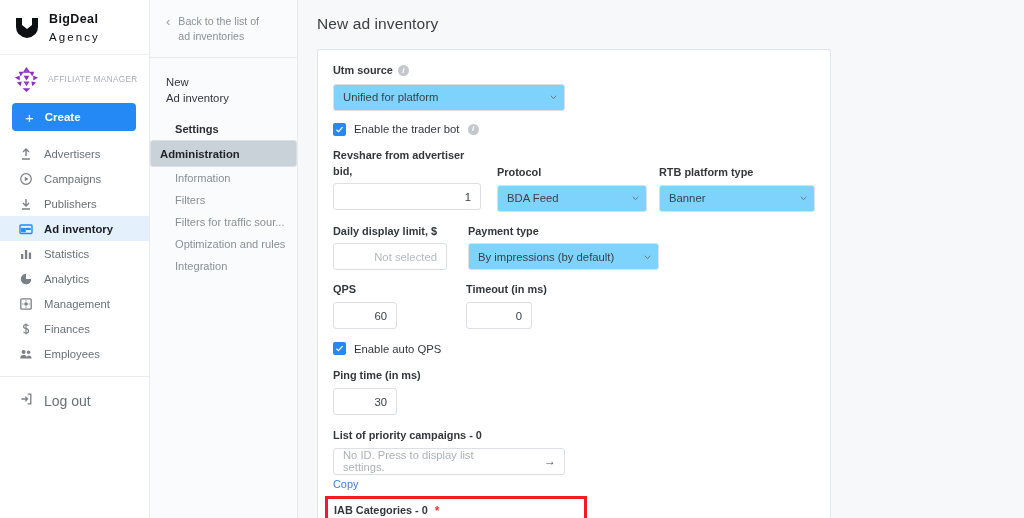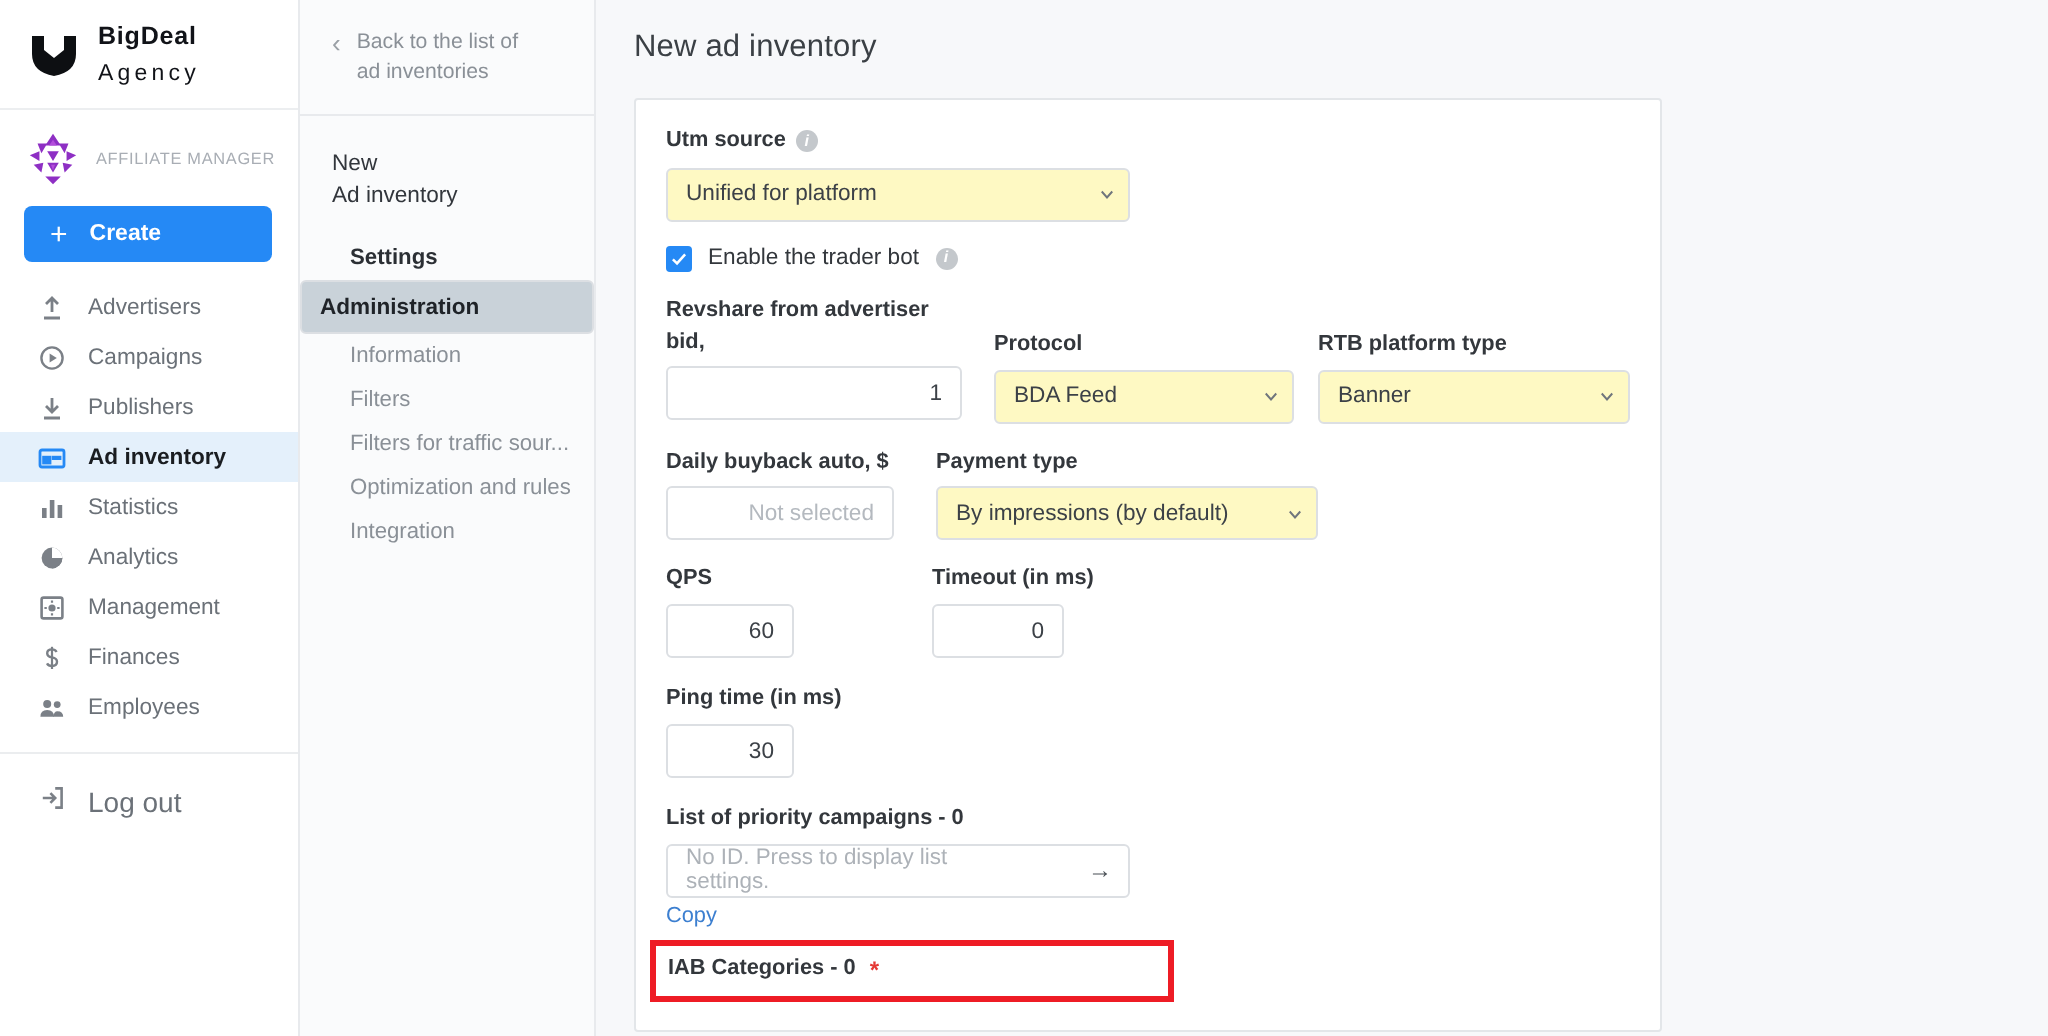--- a/index.html
+++ b/index.html
@@ -128,21 +128,21 @@
     width: 11px; height: 11px; border-radius: 50%;
     background: #c4c8cc; color: #fff; font-size: 8px;
     display: inline-flex; align-items: center; justify-content: center;
     font-weight: bold; font-style: italic; line-height: 1;
   }
   .req { color: #e53935; font-size: 12px; line-height: 1; margin-left:2px; }
 
   .sel-wrap { position: relative; display: inline-block; }
   .sel {
     height: 27px; border: 1px solid #dcdfe3; border-radius: 3px;
-    background: #fef9c3; font-size: 11.3px; color: #3c4147;
+    background: #7dd3fc; font-size: 11.3px; color: #3c4147;
     padding: 0 24px 0 9px; display: flex; align-items: center;
     font-family: "Liberation Sans", sans-serif; cursor: pointer;
   }
   .chev {
     position: absolute; right: 8px; top: 50%; margin-top: -3px;
     width: 7px; height: 7px; pointer-events: none;
   }
   .inp {
     height: 27px; border: 1px solid #dcdfe3; border-radius: 3px;
     background: #fff; font-size: 11.3px; color: #3c4147;
@@ -436,21 +436,21 @@
             <svg class="chev" viewBox="0 0 8 8">
                 <path d="M1 2 L4 5.4 L7 2" fill="none" stroke="#6f757c" stroke-width="1.1"></path>
               </svg>
           </div>
         </div>
       </div>
 
       
       <div class="row" style="margin-top:12px;">
         <div class="fld">
-          <div class="lbl">Daily buyback auto, $</div>
+          <div class="lbl">Daily display limit, $</div>
           <div class="inp ph" style="width:114px;margin-top:4px;">
             <span>Not selected</span>
           </div>
         </div>
         <div class="fld" style="margin-left:9px;">
           <div class="lbl">Payment type</div>
           <div class="sel-wrap" style="margin-top:4px;">
             <div class="sel" style="width:191px;">
               <span>By impressions (by default)</span>
             </div>
@@ -471,20 +471,28 @@
         </div>
         <div class="fld" style="margin-left:57px;">
           <div class="lbl">Timeout (in ms)</div>
           <div class="inp" style="width:66px;margin-top:4px;">
             <span>0</span>
           </div>
         </div>
       </div>
 
       
+      <div class="cb-row" style="margin-top:13px;">
+        <span class="cb">
+          <svg viewBox="0 0 10 10">
+              <path d="M1.6 5.2 L3.9 7.4 L8.4 2.4" fill="none" stroke="#fff" stroke-width="1.4"></path>
+            </svg>
+        </span>
+        <span class="cb-lbl">Enable auto QPS</span>
+      </div>
 
       
       <div class="fld" style="margin-top:13px;">
         <div class="lbl">Ping time (in ms)</div>
         <div class="inp" style="width:64px;margin-top:4px;">
           <span>30</span>
         </div>
       </div>
 
       

